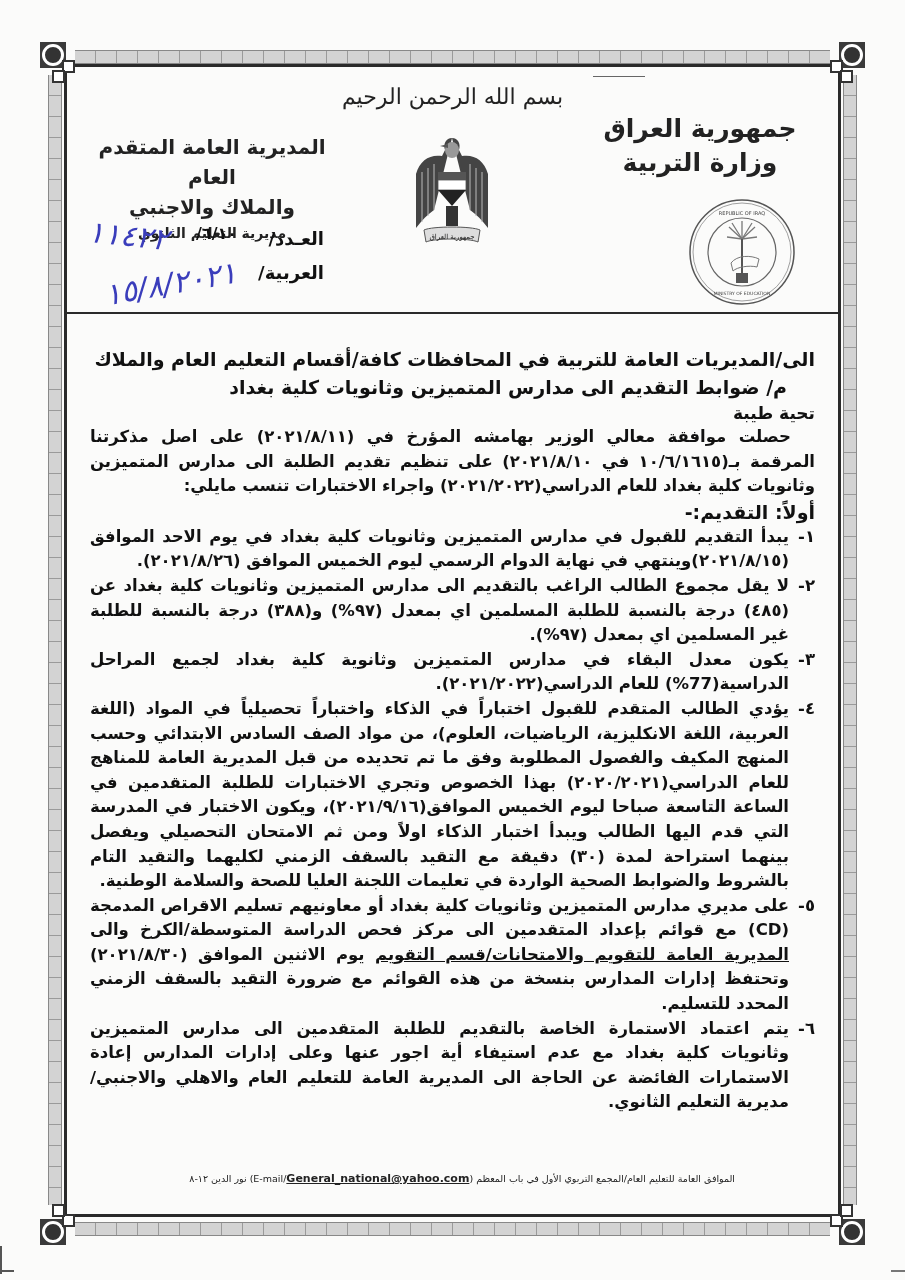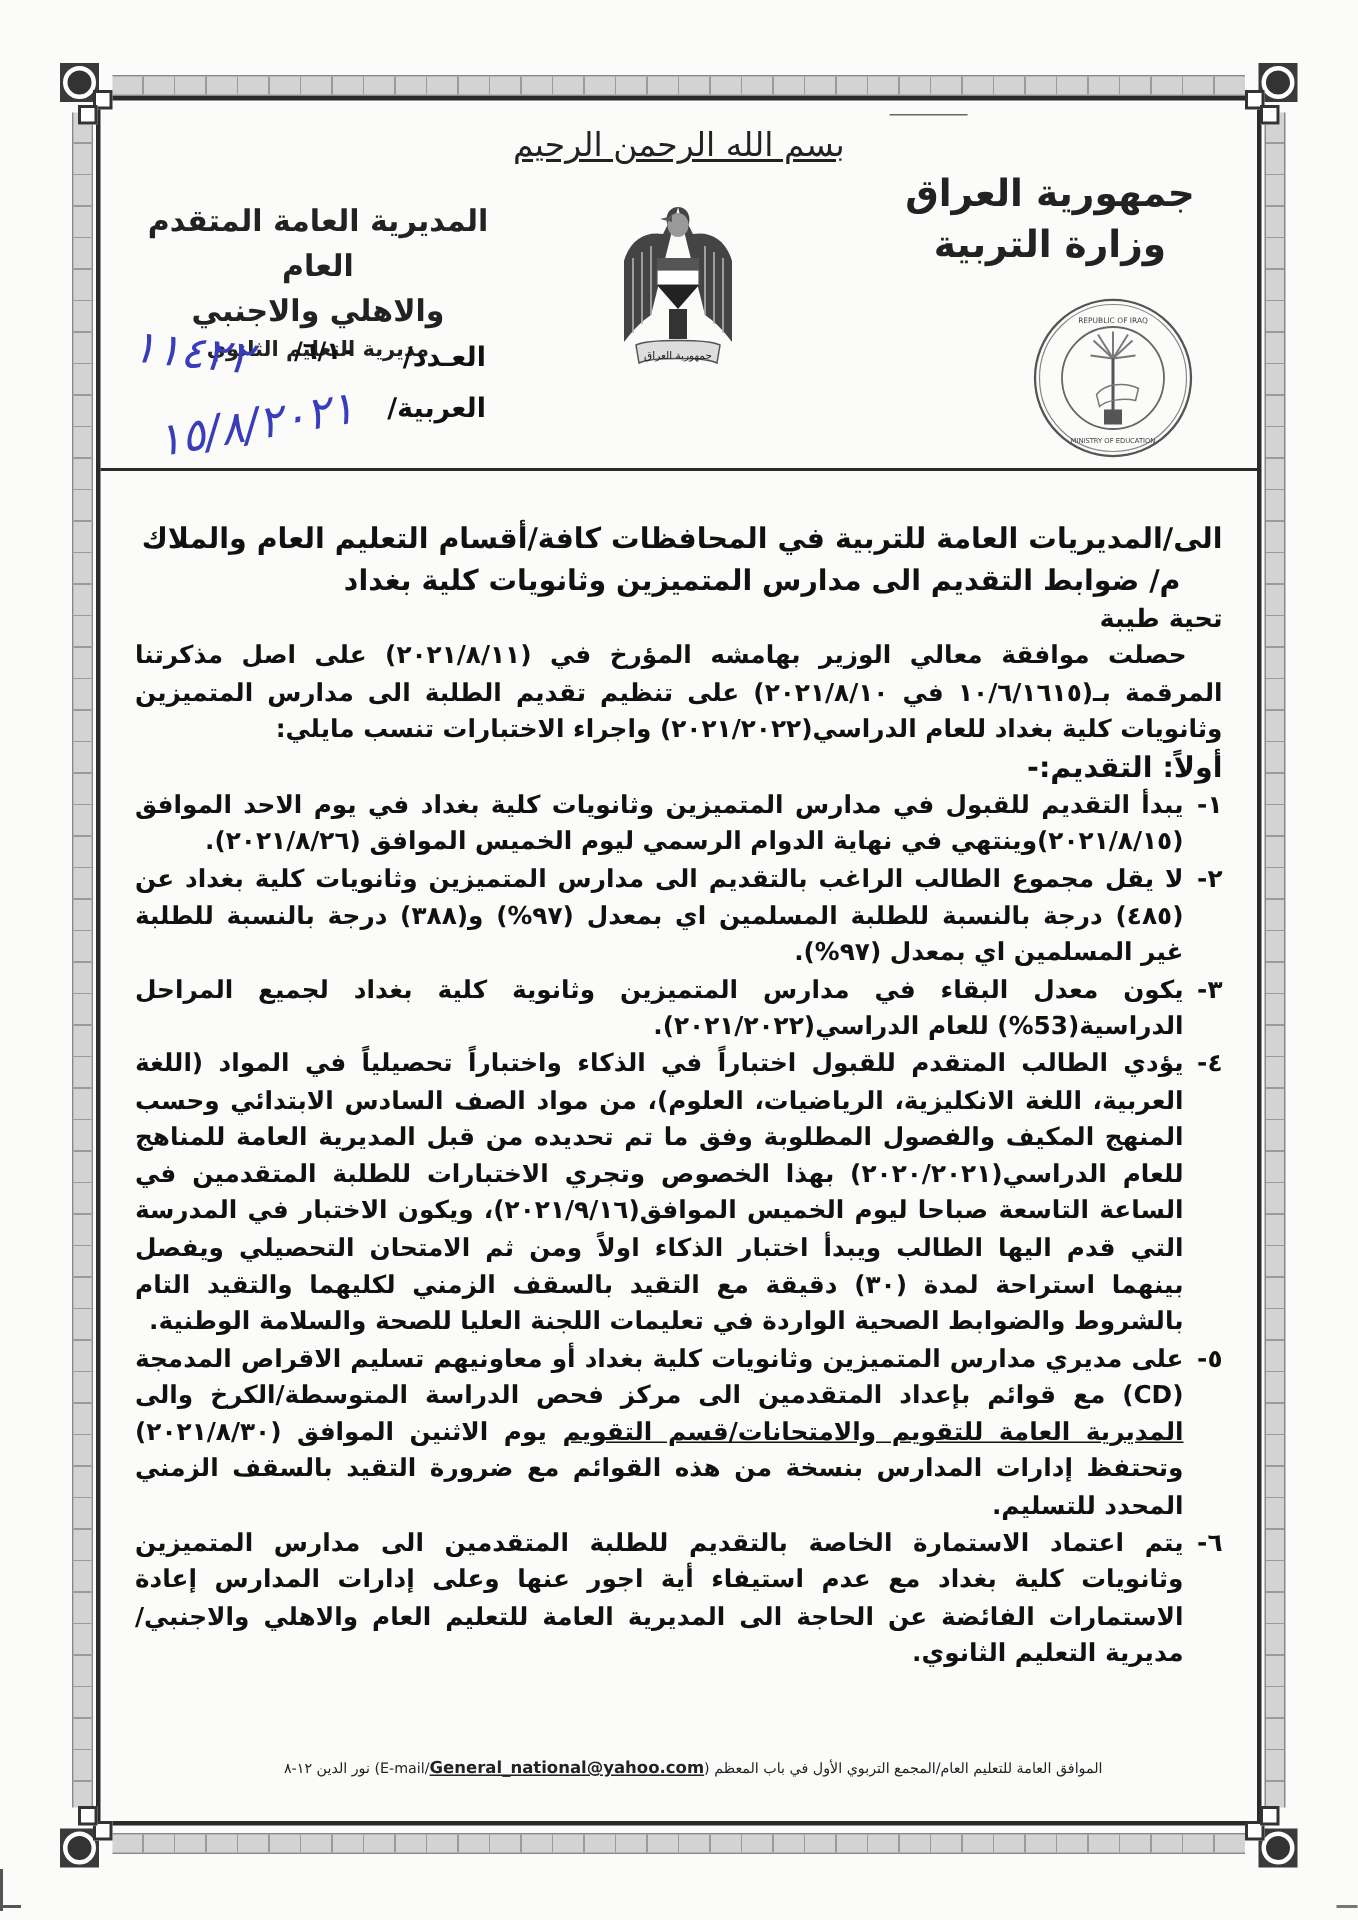--- a/index.html
+++ b/index.html
@@ -9,21 +9,21 @@
     .rail-h { position:absolute; height:12px; background:repeating-linear-gradient(90deg,#d3d3d3 0 20px,#9a9a9a 20px 21px); border-top:1px solid #888; border-bottom:1px solid #888; }
     .rail-v { position:absolute; width:12px; background:repeating-linear-gradient(180deg,#d3d3d3 0 20px,#9a9a9a 20px 21px); border-left:1px solid #888; border-right:1px solid #888; }
     .line-h { position:absolute; height:3px; background:#2a2a2a; }
     .line-v { position:absolute; width:3px; background:#2a2a2a; }
     .corner { position:absolute; width:40px; height:40px; }
     .corner .sq { position:absolute; width:26px; height:26px; background:#3a3a3a; }
     .corner .ring { position:absolute; width:16px; height:16px; border-radius:50%; background:#333; border:3px solid #fff; left:2px; top:2px; }
     .corner .w1 { position:absolute; width:9px; height:9px; background:#fff; border:2px solid #333; }
     .corner .w2 { position:absolute; width:9px; height:9px; background:#fff; border:2px solid #333; }
     
-    .basmala { position:absolute; left:0; right:0; top:84px; text-align:center; font-family:"DejaVu Serif", serif; font-size:22px; color:#222;text-decoration:underline; }
+    .basmala { position:absolute; left:0; right:0; top:84px; text-align:center; font-family:"DejaVu Serif", serif; font-size:22px; color:#222; }
     .basmala-dash { position:absolute; left:593px; top:76px; width:52px; border-top:1px solid #666; }
     .rh { position:absolute; right:105px; top:112px; width:200px; text-align:center; font-weight:bold; font-size:25px; line-height:34px; color:#222; }
     .lh { position:absolute; left:92px; top:132px; width:240px; text-align:center; font-weight:bold; color:#222; }
     .lh .l1 { font-size:20px; line-height:30px; }
     .lh .l2 { font-size:20px; line-height:30px; }
     .lh .l3 { font-size:14px; line-height:22px; }
     .num-row { position:absolute; left:92px; top:228px; width:240px; font-weight:bold; font-size:18px; }
     .num-label { position:absolute; right:8px; top:0; }
     .num-prefix { position:absolute; right:95px; top:-4px; font-size:16px; }
     .hand { position:absolute; color:#3a3dbb; font-family:"DejaVu Sans", sans-serif; font-style:italic; font-size:30px; }
@@ -92,21 +92,21 @@
   <div class="basmala-dash"></div>
   <div class="basmala">بسم الله الرحمن الرحيم</div>
 
   <div class="rh">
     <div>جمهورية العراق</div>
     <div>وزارة التربية</div>
   </div>
 
   <div class="lh">
     <div class="l1">المديرية العامة المتقدم العام</div>
-    <div class="l2">والاهلي والاجنبي</div>
+    <div class="l2">والملاك والاجنبي</div>
     <div class="l3">مديرية التعليم الثانوي</div>
   </div>
 
   <div class="num-row">
     <span class="num-label">العـدد/</span>
     <span class="num-prefix">٦/١٠/</span>
   </div>
   <div class="hand" style="left:88px; top:218px; transform:rotate(6deg);">١١٤٢٢</div>
 
   <div class="date-row">
@@ -167,21 +167,21 @@
       <li>
         <span class="n">١-</span>
         <span>يبدأ التقديم للقبول في مدارس المتميزين وثانويات كلية بغداد في يوم الاحد الموافق (٢٠٢١/٨/١٥)وينتهي في نهاية الدوام الرسمي ليوم الخميس الموافق (٢٠٢١/٨/٢٦).</span>
       </li>
       <li>
         <span class="n">٢-</span>
         <span>لا يقل مجموع الطالب الراغب بالتقديم الى مدارس المتميزين وثانويات كلية بغداد عن (٤٨٥) درجة بالنسبة للطلبة المسلمين اي بمعدل (٩٧%) و(٣٨٨) درجة بالنسبة للطلبة غير المسلمين اي بمعدل (٩٧%).</span>
       </li>
       <li>
         <span class="n">٣-</span>
-        <span>يكون معدل البقاء في مدارس المتميزين وثانوية كلية بغداد لجميع المراحل الدراسية(53%) للعام الدراسي(٢٠٢١/٢٠٢٢).</span>
+        <span>يكون معدل البقاء في مدارس المتميزين وثانوية كلية بغداد لجميع المراحل الدراسية(77%) للعام الدراسي(٢٠٢١/٢٠٢٢).</span>
       </li>
       <li>
         <span class="n">٤-</span>
         <span>يؤدي الطالب المتقدم للقبول اختباراً في الذكاء واختباراً تحصيلياً في المواد (اللغة العربية، اللغة الانكليزية، الرياضيات، العلوم)، من مواد الصف السادس الابتدائي وحسب المنهج المكيف والفصول المطلوبة وفق ما تم تحديده من قبل المديرية العامة للمناهج للعام الدراسي(٢٠٢٠/٢٠٢١) بهذا الخصوص وتجري الاختبارات للطلبة المتقدمين في الساعة التاسعة صباحا ليوم الخميس الموافق(٢٠٢١/٩/١٦)، ويكون الاختبار في المدرسة التي قدم اليها الطالب ويبدأ اختبار الذكاء اولاً ومن ثم الامتحان التحصيلي ويفصل بينهما استراحة لمدة (٣٠) دقيقة مع التقيد بالسقف الزمني لكليهما والتقيد التام بالشروط والضوابط الصحية الواردة في تعليمات اللجنة العليا للصحة والسلامة الوطنية.</span>
       </li>
       <li>
         <span class="n">٥-</span>
         <span><span>على مديري مدارس المتميزين وثانويات كلية بغداد أو معاونيهم تسليم الاقراص المدمجة (CD) مع قوائم بإعداد المتقدمين الى مركز فحص الدراسة المتوسطة/الكرخ والى </span><span class="u">المديرية العامة للتقويم والامتحانات/قسم التقويم</span><span> يوم الاثنين الموافق (٢٠٢١/٨/٣٠) وتحتفظ إدارات المدارس بنسخة من هذه القوائم مع ضرورة التقيد بالسقف الزمني المحدد للتسليم.</span></span>
       </li>
       <li>

